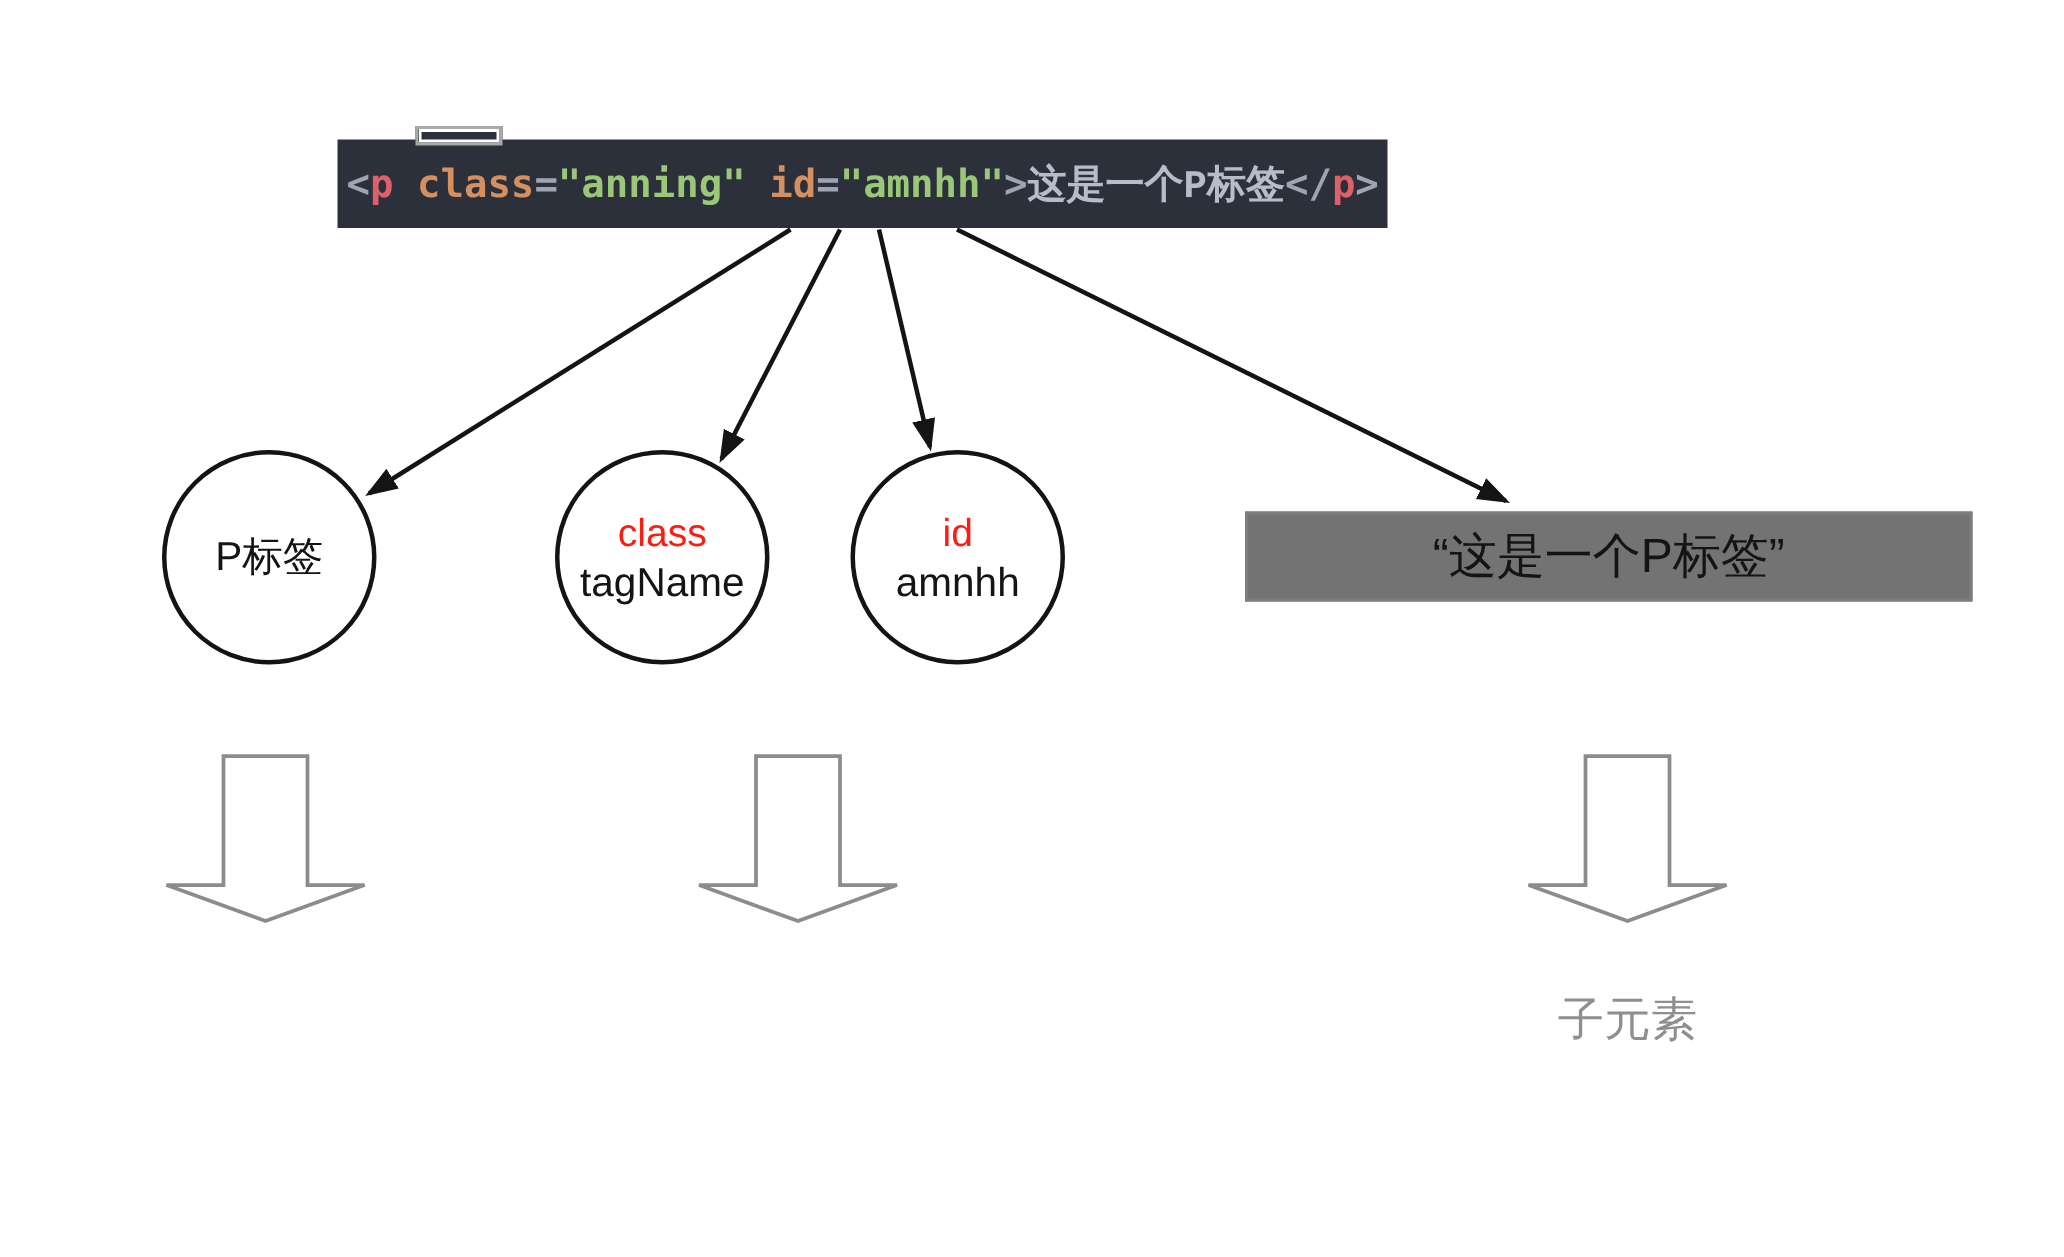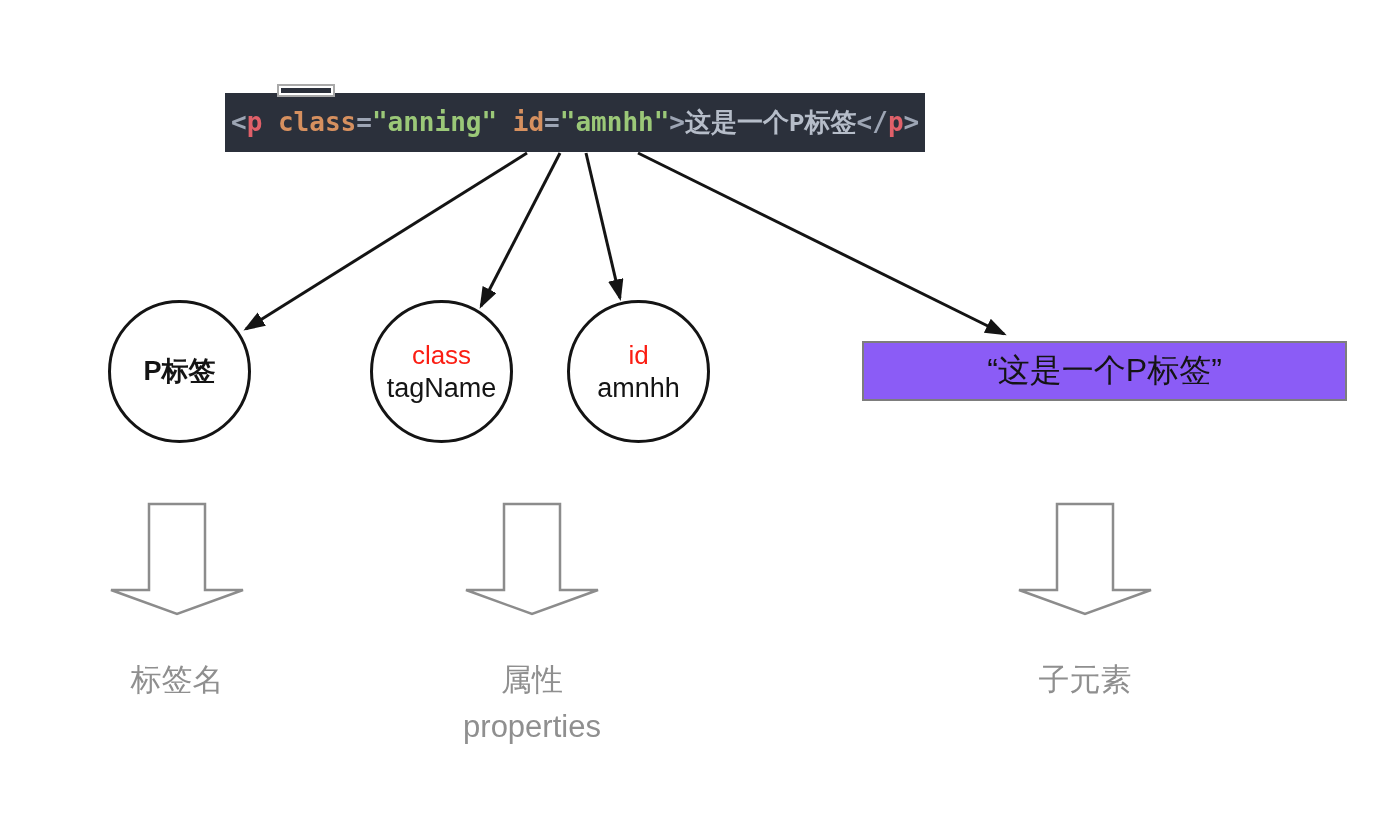--- a/index.html
+++ b/index.html
@@ -55,39 +55,38 @@
     box-sizing: border-box;
     display: flex;
     flex-direction: column;
     align-items: center;
     justify-content: center;
     text-align: center;
     font-size: 27px;
     color: #141414;
     line-height: 33px;
   }
-  .circle.c1 { left: 108px; top: 300px; font-weight: bold; }
+  .circle.c1 { left: 108px; top: 300px; }
   .circle.c2 { left: 370px; top: 300px; }
   .circle.c3 { left: 567px; top: 300px; }
   .red-line { color: #fb1d12; font-size: 26px; }
 
   
   .rect-node {
     position: absolute;
     left: 830px; top: 341px;
     width: 485px; height: 60px;
     border: 2px solid #7d7d7d;
-    background: #8b5cf6;
+    background: #737373;
     box-sizing: border-box;
     display: flex;
     align-items: center;
     justify-content: center;
     font-size: 32px;
     color: #141414;
-    margin-left: 32px;
   }
 
   
   .legend-item {
     position: absolute;
     width: 320px;
     top: 660px;
     text-align: center;
     color: #8f8f8f;
     font-size: 31px;
@@ -137,23 +136,18 @@
   <div class="circle c3">
     <div class="red-line">id</div>
     <div>amnhh</div>
   </div>
 
   <div class="rect-node">
     <span>“这是一个P标签”</span>
   </div>
 
   <div class="legend-item l1">
-    <div class="legend-zh">标签名</div>
-  </div>
-  <div class="legend-item l2">
-    <div class="legend-zh">属性</div>
-    <div class="legend-en">properties</div>
   </div>
   <div class="legend-item l3">
     <div class="legend-zh">子元素</div>
   </div>
 
 </div>
 
 </body></html>

